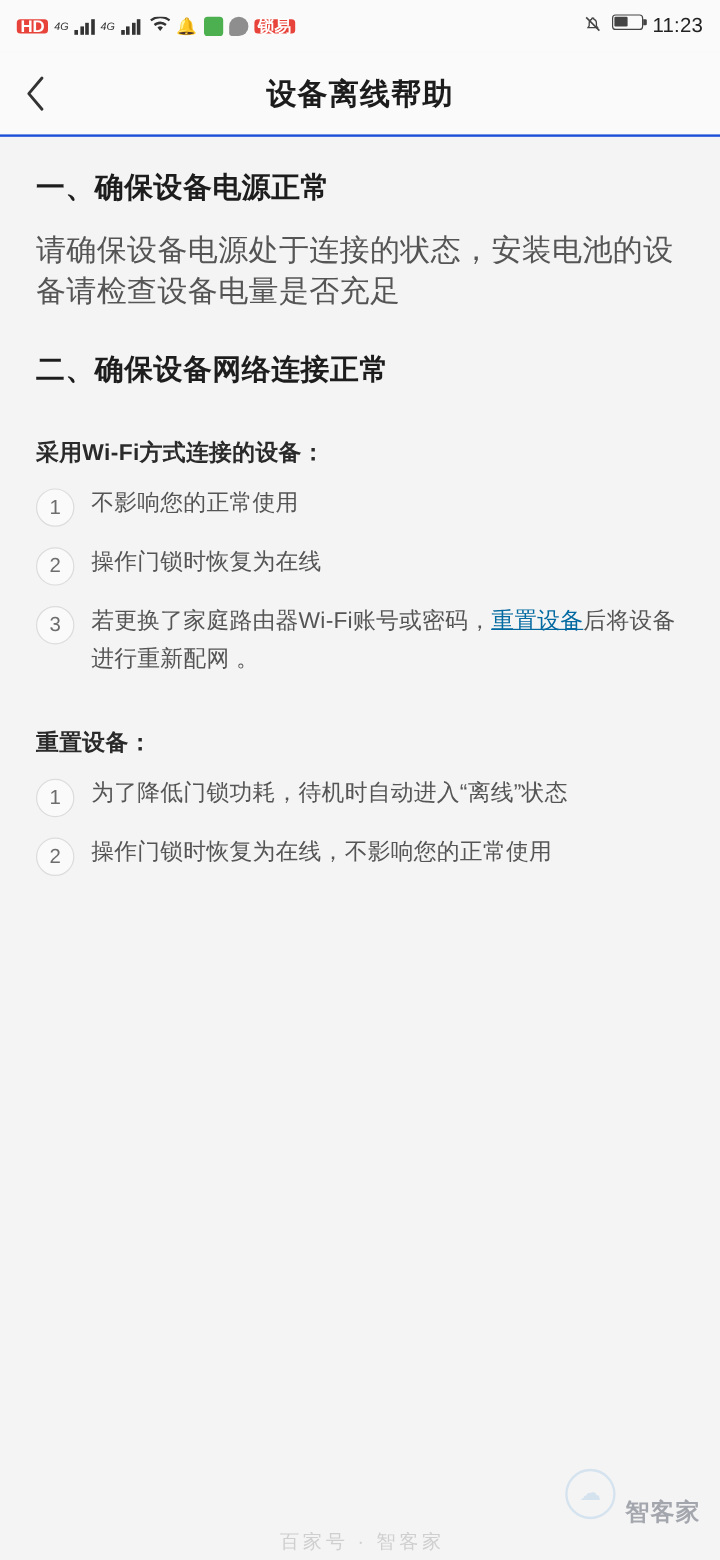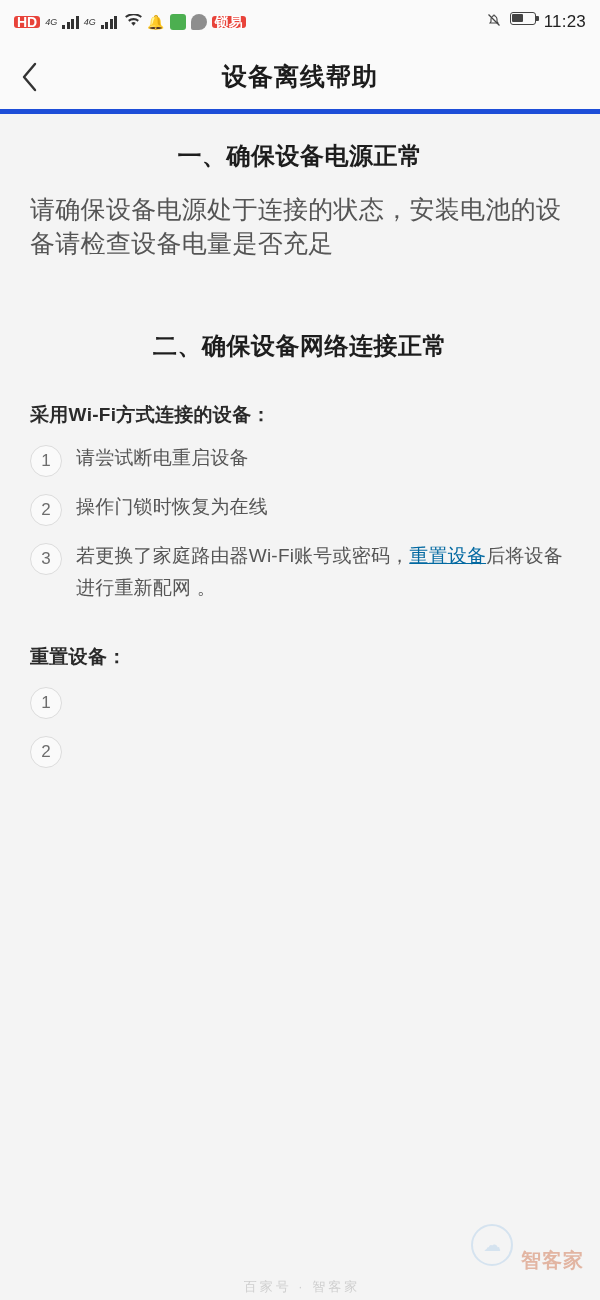--- a/index.html
+++ b/index.html
@@ -53,39 +53,39 @@
   .batt i { position:absolute; left:1.5px; top:1.5px; bottom:1.5px; width:45%; background:#444; border-radius:1px; display:block;}
   .clock { font-size: 17px; color:#222; letter-spacing:0.2px; }
 
   
   .titlebar {
     height: 70px;
     background: #fafafa;
     display: flex;
     align-items: center;
     position: relative;
-    border-bottom: 5px solid #1d4ed8;
+    border-bottom: 2px solid #1d4ed8;
   }
   .back {
     width: 60px; height: 70px; display:flex; align-items:center; justify-content:center;
     cursor: pointer;
   }
   .back svg { display:block; }
   .title {
     position: absolute; left: 0; right: 0; text-align: center;
     font-size: 25px; font-weight: bold; color: #1c1c1c; letter-spacing: 1px;
   }
 
   
   .content { padding: 26px 30px 0 30px; }
   h2.sec {
     font-size: 24px; font-weight: bold; color: #1d1d1d;
-    letter-spacing: 0.5px; margin-bottom: 20px; text-align: center;
-  }
-  .sec2 { margin-top: 70px; }
+    letter-spacing: 0.5px; margin-bottom: 20px;
+  }
+  .sec2 { margin-top: 32px; }
   p.body {
     font-size: 25px; color: #555; line-height: 34px; letter-spacing: 0.3px;
   }
   h3.sub {
     font-size: 19px; font-weight: bold; color: #2a2a2a;
     margin-top: 40px; margin-bottom: 14px; letter-spacing:0.3px;
   }
   .sub-low { margin-top: 48px; }
   ol.steps { list-style: none; }
   ol.steps li {
@@ -106,24 +106,24 @@
   .watermark {
     position: absolute; right: 16px; bottom: 26px;
     display: flex; align-items: center; gap: 8px;
     opacity: 0.35;
   }
   .wm-circle {
     width: 42px; height: 42px; border-radius: 50%;
     border: 2px solid #9ec4e8; display:flex; align-items:center; justify-content:center;
   }
   .wm-cloud { font-size: 18px; color:#9ec4e8; }
-  .wm-text { font-size: 20px; font-weight: bold; color:#c2410c; letter-spacing:1px;margin-top:32px;}
+  .wm-text { font-size: 20px; font-weight: bold; color:#0f172a; letter-spacing:1px;margin-top:32px;}
   .wm-foot {
     position: absolute; left: 4px; right: 0; bottom: 4px;
-    text-align: center; font-size: 13px; color: #cfcfcf; letter-spacing: 3px;
+    text-align: center; font-size: 16px; color: #cfcfcf; letter-spacing: 3px;
   }
 </style>
 </head>
 <body>
 
 <div class="phone">
 
   <div class="statusbar">
     <div class="sb-left">
       <span class="hd-badge">HD</span>
@@ -180,39 +180,41 @@
 
     <h2 class="sec">一、确保设备电源正常</h2>
     <p class="body">请确保设备电源处于连接的状态，安装电池的设备请检查设备电量是否充足</p>
 
     <h2 class="sec sec2">二、确保设备网络连接正常</h2>
 
     <h3 class="sub">采用Wi-Fi方式连接的设备：</h3>
     <ol class="steps">
       <li>
         <span class="num">1</span>
-        <span class="txt">请尝试断电重启设备</span>
+        <span class="txt">不影响您的正常使用</span>
       </li>
       <li>
         <span class="num">2</span>
         <span class="txt">操作门锁时恢复为在线</span>
       </li>
       <li>
         <span class="num">3</span>
         <span class="txt"><span>若更换了家庭路由器Wi-Fi账号或密码，</span><a class="link" href="#">重置设备</a><span>后将设备进行重新配网 。</span></span>
       </li>
     </ol>
 
     <h3 class="sub sub-low">重置设备：</h3>
     <ol class="steps">
       <li>
         <span class="num">1</span>
+        <span class="txt">为了降低门锁功耗，待机时自动进入“离线”状态</span>
       </li>
       <li>
         <span class="num">2</span>
+        <span class="txt">操作门锁时恢复为在线，不影响您的正常使用</span>
       </li>
     </ol>
   </div>
 
   <div class="watermark">
     <span class="wm-circle">
         <span class="wm-cloud">☁</span>
       </span>
     <span class="wm-text">智客家</span>
   </div>

